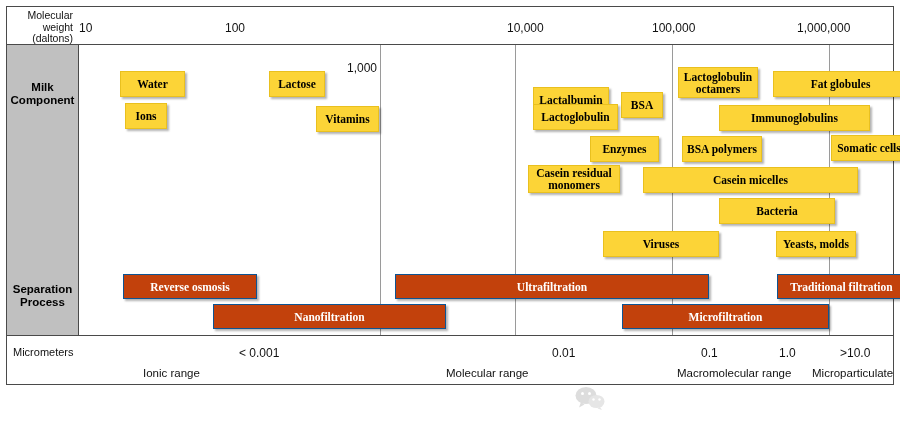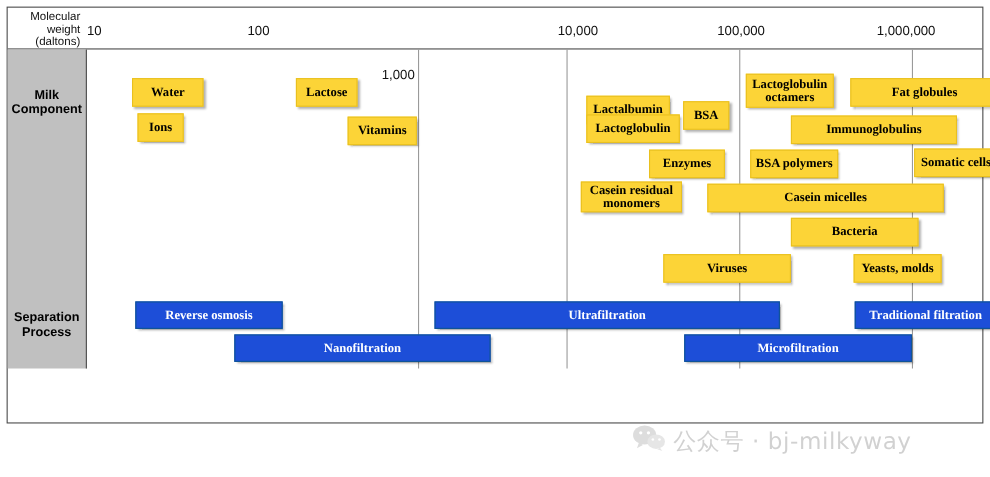--- a/index.html
+++ b/index.html
@@ -22,21 +22,21 @@
   #side-sep{top:238px;}
 
   #grid{position:absolute;left:72px;top:0;right:0;height:100%;}
   .gridline{position:absolute;top:0;height:100%;width:1px;background:#9a9a9a;}
 
   
   .box{position:absolute;box-sizing:border-box;display:flex;align-items:center;justify-content:center;text-align:center;
        box-shadow:2px 2px 2px rgba(0,0,0,0.30);}
   .box-yellow{background:#fcd437;border:1px solid #e9c01f;color:#000;
        font-family:"Liberation Serif", serif;font-weight:bold;font-size:11.5px;line-height:12px;}
-  .box-blue{background:#1d4ed8;border:1px solid #0d5493;color:#ffffff;
+  .box-blue{background:#c2410c;border:1px solid #0d5493;color:#ffffff;
        font-family:"Liberation Serif", serif;font-weight:bold;font-size:11.5px;line-height:12px;}
 
   
   #axis-bottom{position:absolute;left:0;top:328px;width:100%;height:50px;border-top:1px solid #4a4a4a;box-sizing:border-box;}
   #um-label{position:absolute;left:6px;top:10px;font-size:11px;color:#111;}
   .um-tick{position:absolute;top:10px;font-size:12px;color:#111;white-space:nowrap;}
   .range-label{position:absolute;top:31px;font-size:11.5px;color:#111;white-space:nowrap;}
 
   
   #watermark{position:absolute;left:575px;top:386px;display:flex;align-items:center;gap:7px;opacity:0.45;}
@@ -99,32 +99,47 @@
           <div class="box box-yellow" style="left: 596px; top: 186px; width: 116px; height: 26px;">Viruses</div>
           <div class="box box-yellow" style="left: 769px; top: 186px; width: 80px; height: 26px;">Yeasts, molds</div>
           <div class="box box-blue" style="left: 116px; top: 229px; width: 134px; height: 25px;">Reverse osmosis</div>
           <div class="box box-blue" style="left: 206px; top: 259px; width: 233px; height: 25px;">Nanofiltration</div>
           <div class="box box-blue" style="left: 388px; top: 229px; width: 314px; height: 25px;">Ultrafiltration</div>
           <div class="box box-blue" style="left: 615px; top: 259px; width: 207px; height: 25px;">Microfiltration</div>
           <div class="box box-blue" style="left: 770px; top: 229px; width: 129px; height: 25px;">Traditional filtration</div>
         </div>
     </div>
 
+    <div id="axis-bottom">
+      <div id="um-label">Micrometers</div>
+      <div id="um-ticks">
+          <div class="um-tick" style="left: 232px;">&lt; 0.001</div>
+          <div class="um-tick" style="left: 545px;">0.01</div>
+          <div class="um-tick" style="left: 694px;">0.1</div>
+          <div class="um-tick" style="left: 772px;">1.0</div>
+          <div class="um-tick" style="left: 833px;">&gt;10.0</div>
+        </div>
+      <div id="um-ranges">
+          <div class="range-label" style="left: 136px;">Ionic range</div>
+          <div class="range-label" style="left: 439px;">Molecular range</div>
+          <div class="range-label" style="left: 670px;">Macromolecular range</div>
+          <div class="range-label" style="left: 805px;">Microparticulate</div>
+        </div>
+    </div>
 
   </div>
 
   <div id="watermark">
     <span>
       <svg width="30" height="24" viewBox="0 0 30 24" aria-hidden="true">
         <ellipse cx="11" cy="9.5" rx="10.5" ry="8.6" fill="#b4b4b4"></ellipse>
         <polygon points="6,16 4,21.5 9.5,18.5" fill="#b4b4b4"></polygon>
         <ellipse cx="21.5" cy="15.5" rx="8" ry="6.6" fill="#c8c8c8"></ellipse>
         <polygon points="25,21 27,24 22.5,22.5" fill="#c8c8c8"></polygon>
         <circle cx="7.5" cy="7.5" r="1.5" fill="#ffffff"></circle>
         <circle cx="14.5" cy="7.5" r="1.5" fill="#ffffff"></circle>
         <circle cx="18.5" cy="13.5" r="1.2" fill="#ffffff"></circle>
         <circle cx="24.5" cy="13.5" r="1.2" fill="#ffffff"></circle>
       </svg>
     </span>
-    <span id="wm-text">公众号 · bj-milkyway</span>
   </div>
 
 </div>
 
 </body></html>

